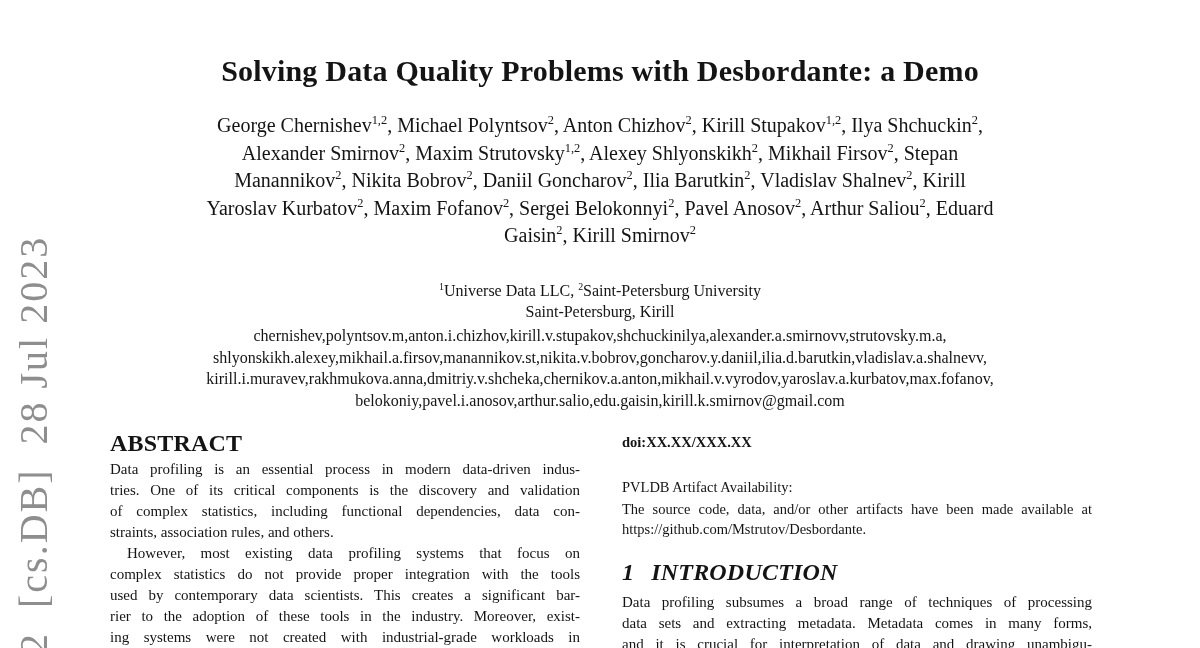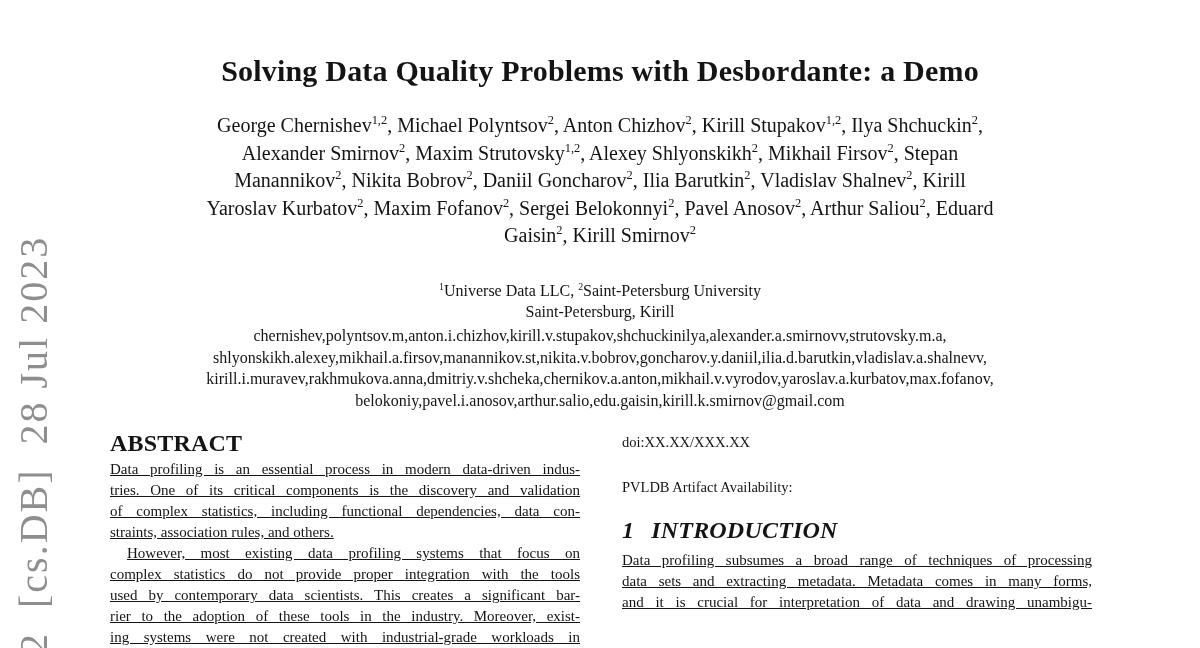--- a/index.html
+++ b/index.html
@@ -87,26 +87,26 @@
   .sec-heading {
     font-size: 24px;
     line-height: 22px;
     font-weight: 700;
     margin: 0 0 5px 0;
     letter-spacing: 0.2px;
   }
   .intro-heading { margin: 22px 0 9px 0; font-style: italic; }
   .intro-num { display: inline-block; margin-right: 17px; }
 
-  .jline { text-align: justify; text-align-last: justify; text-decoration: underline; }
+  .jline { text-align: justify; text-align-last: justify; }
   .jline.line-end { text-align-last: left; }
   .indent-first > div:first-child { text-indent: 17px; }
 
   .right-top { font-size: 14.5px; line-height: 20px; }
-  .doi-line { margin-bottom: 25px; }
+  .doi-line { margin-bottom: 25px; font-weight: bold; }
   .pvldb-heading { font-weight: 400; margin-bottom: 2px; }
 </style>
 </head>
 <body>
 
 <div class="page">
 
   <div class="arxiv-strip">2  [cs.DB]  28 Jul 2023</div>
 
   <div class="title">Solving Data Quality Problems with Desbordante: a Demo</div>
@@ -146,20 +146,24 @@
           <div class="jline">complex statistics do not provide proper integration with the tools</div>
           <div class="jline">used by contemporary data scientists. This creates a significant bar-</div>
           <div class="jline">rier to the adoption of these tools in the industry. Moreover, exist-</div>
           <div class="jline">ing systems were not created with industrial-grade workloads in</div>
         </div>
     </div>
 
     <div class="col">
       <div class="right-top doi-line">doi:XX.XX/XXX.XX</div>
       <div class="right-top pvldb-heading">PVLDB Artifact Availability:</div>
+      <div class="right-top">
+          <div class="jline">The source code, data, and/or other artifacts have been made available at</div>
+          <div class="jline line-end">https://github.com/Mstrutov/Desbordante.</div>
+        </div>
       <h2 class="sec-heading intro-heading">
         <span class="intro-num">1</span><span>INTRODUCTION</span>
       </h2>
       <div>
           <div class="jline">Data profiling subsumes a broad range of techniques of processing</div>
           <div class="jline">data sets and extracting metadata. Metadata comes in many forms,</div>
           <div class="jline">and it is crucial for interpretation of data and drawing unambigu-</div>
         </div>
     </div>
 

